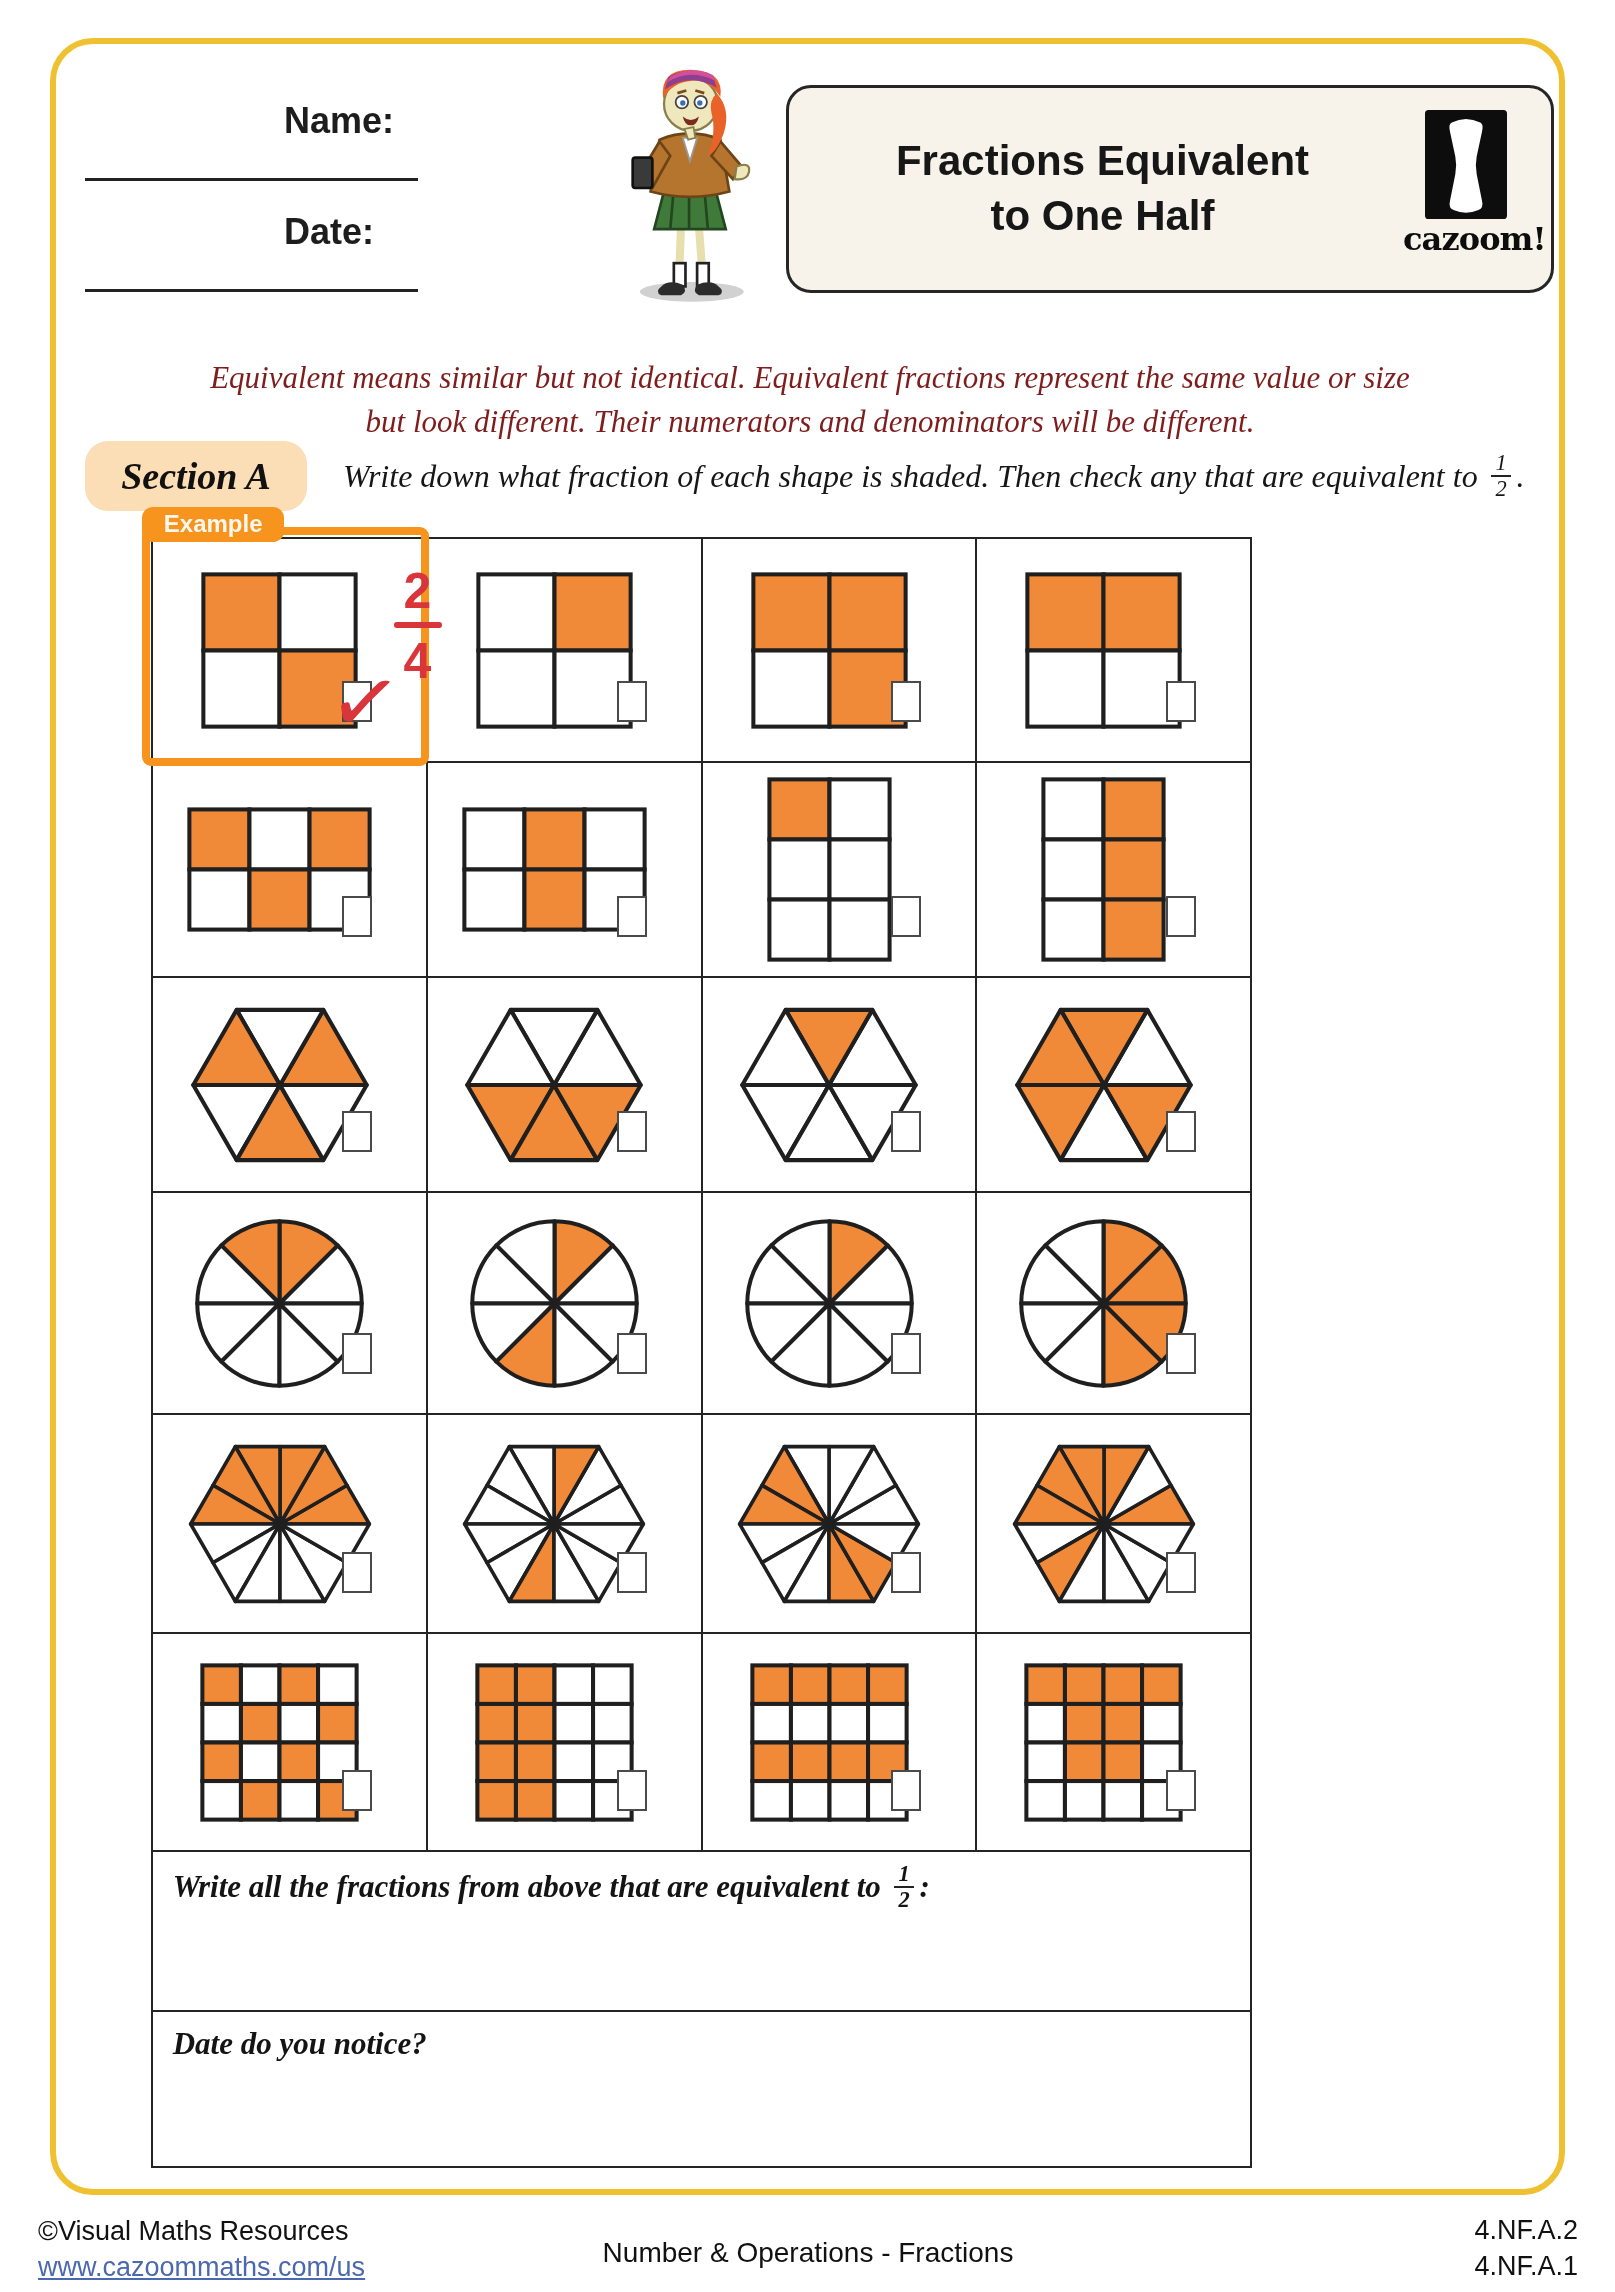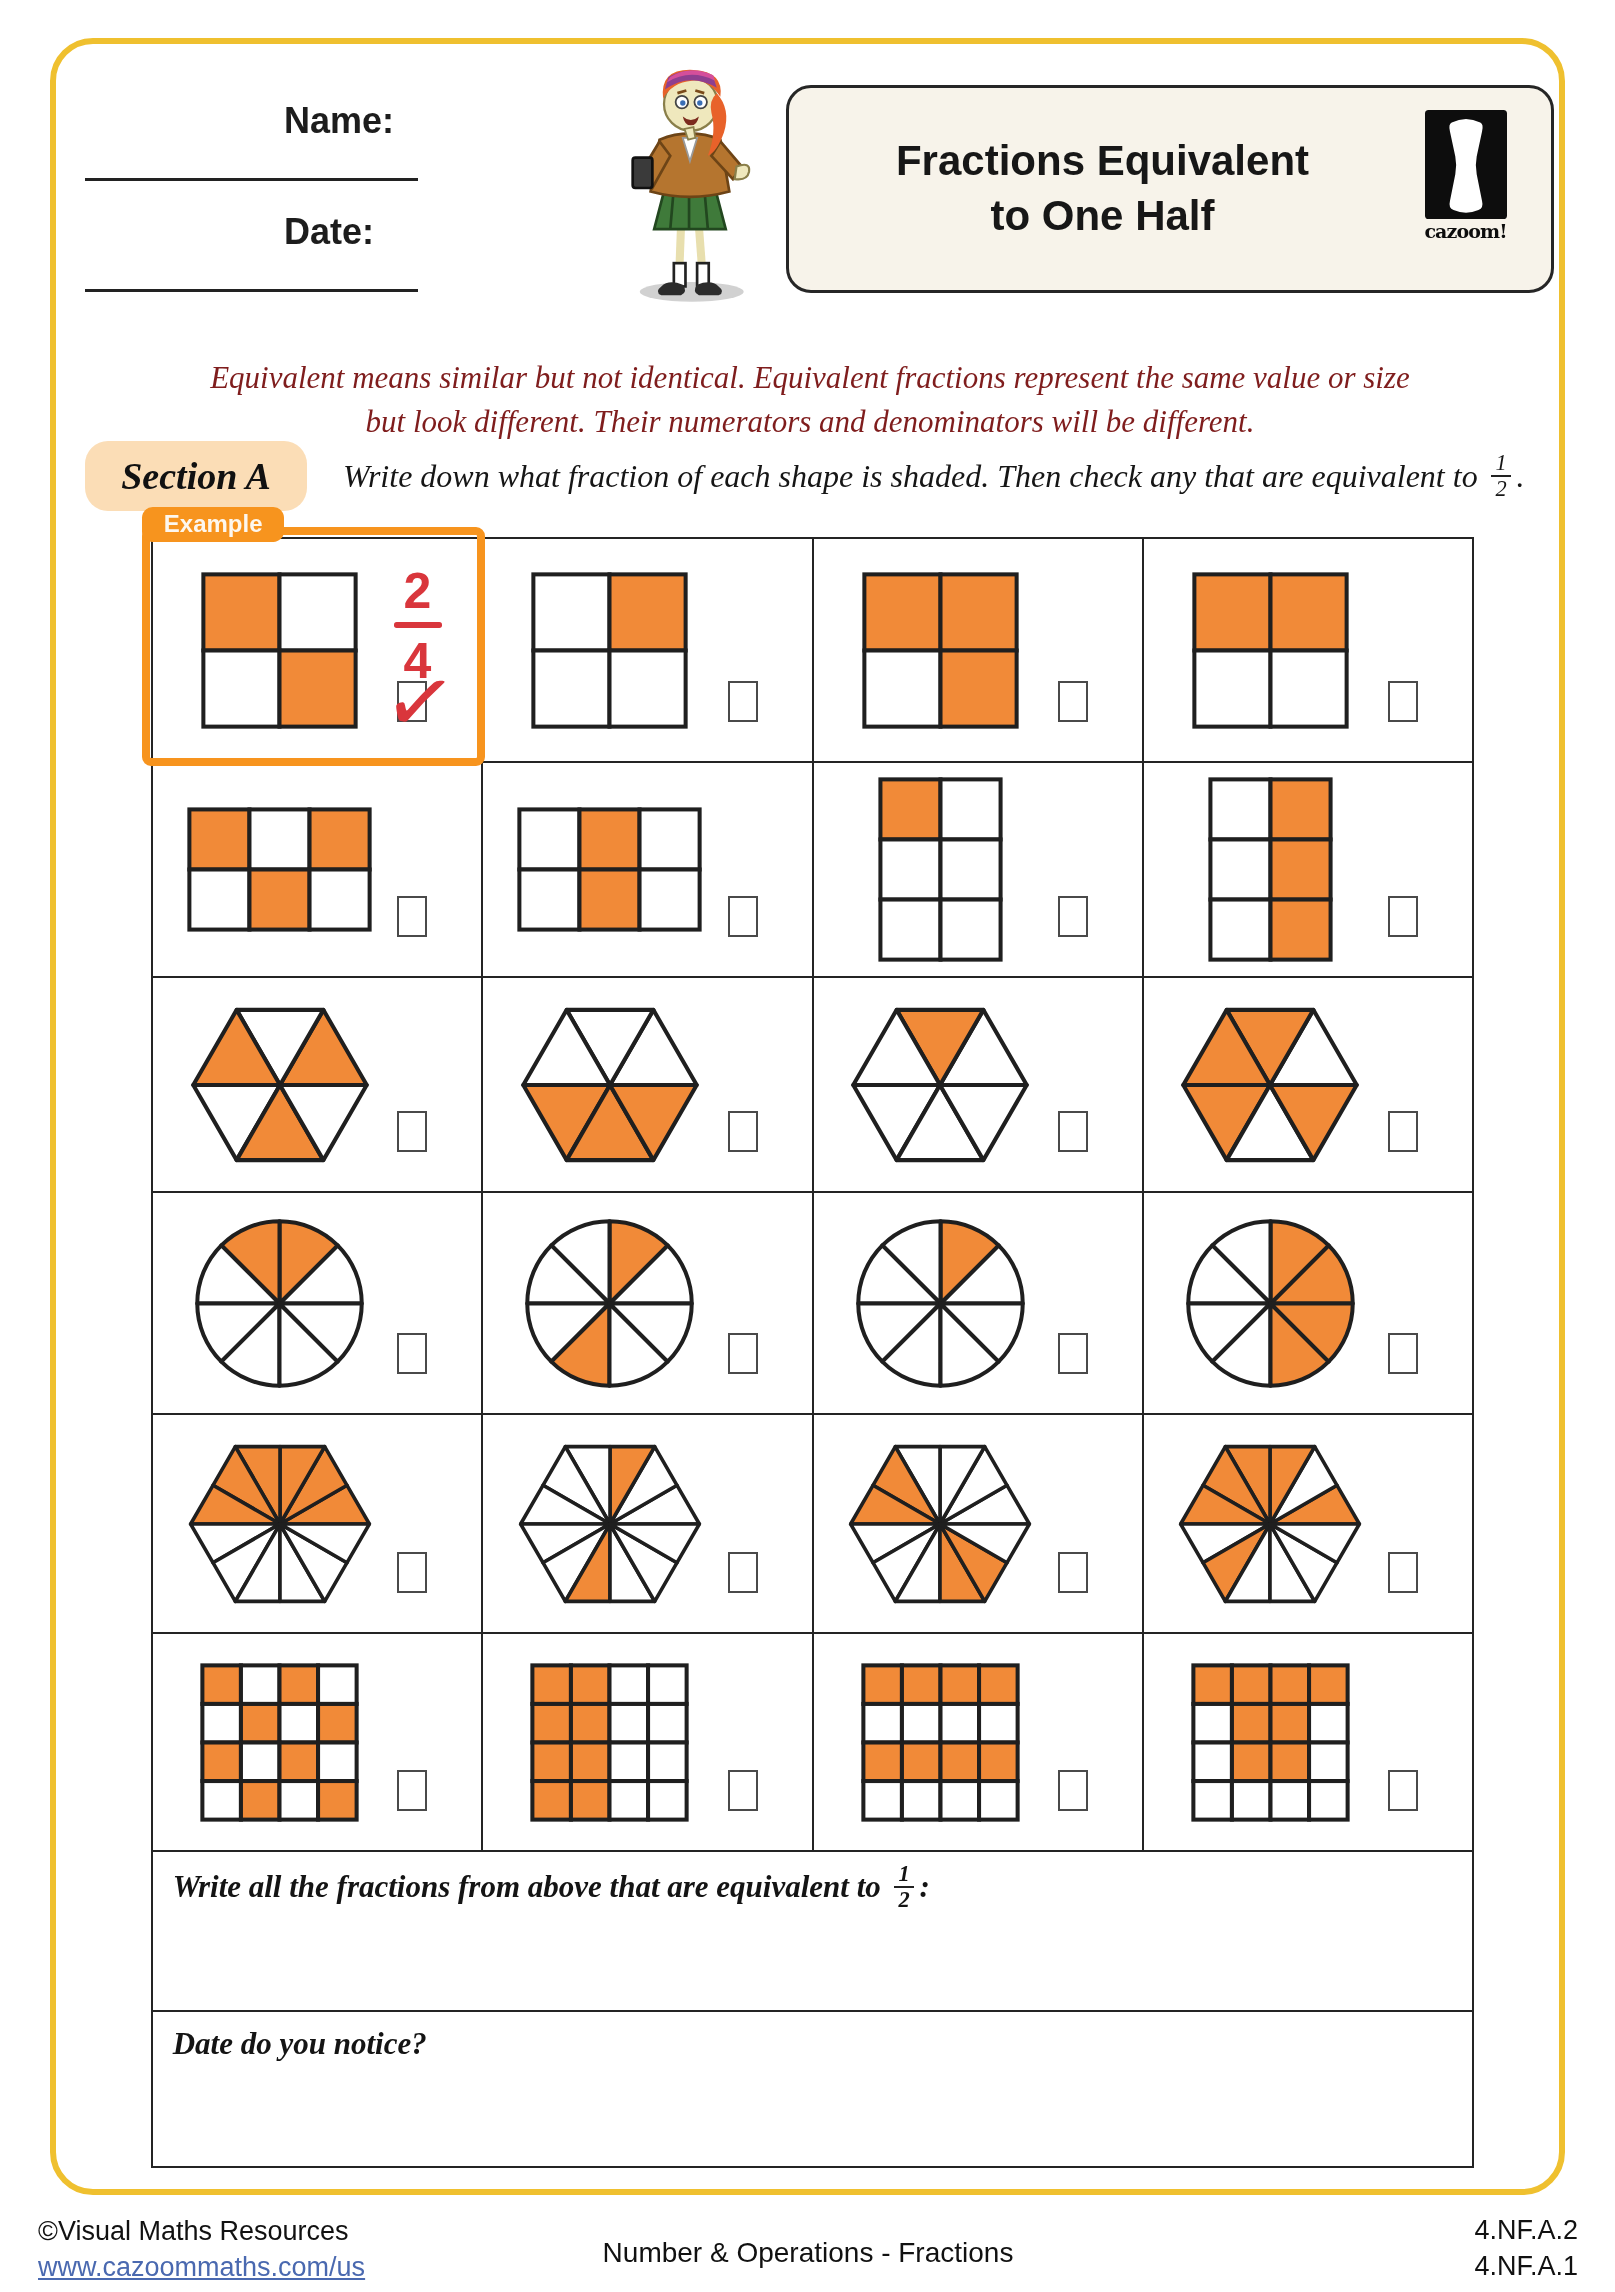--- a/index.html
+++ b/index.html
@@ -17,21 +17,21 @@
   .char-wrap { position: absolute; left: 602px; top: 52px; width: 175px; height: 255px; }
   .titlebox { position: absolute; left: 786px; top: 85px; width: 768px; height: 208px;
               background: #F7F3EA; border: 3.6px solid #262626; border-radius: 25px; padding-left: 24px; }
   .title-text { position: absolute; left: 27px; top: 50%; transform: translateY(-50%);
                 width: 573px; text-align: center; font-size: 42px; font-weight: bold;
                 color: #171717; line-height: 1.3; }
   .logo { position: absolute; right: 23px; top: 21.5px; width: 125px; text-align: center; }
   .logo-mark { width: 82px; height: 109px; margin: 0 auto; background: #0d0d0d;
                border-radius: 3.6px; position: relative; }
   .logo-mark svg { position: absolute; left: 0; top: 0; }
-  .logo-word { font-family: "DejaVu Serif", serif; font-weight: bold; font-size: 19px;
+  .logo-word { font-family: "DejaVu Serif", serif; font-weight: bold; font-size: 32px;
                color: #0d0d0d; margin-top: 1.8px; letter-spacing: -0.9px; }
 
   
   .intro { position: absolute; left: 107px; top: 356px; width: 1406px; text-align: center;
            font-family: "Liberation Serif", serif; font-style: italic; font-size: 31px;
            color: #7f1d1d; line-height: 1.42; }
   .section-row { position: absolute; left: 85px; top: 441px; width: 1451px; height: 81px; }
   .section-badge { position: absolute; left: 0; top: 0; width: 222px; height: 70px;
                    background: #FBDDB6; border-radius: 23px; display: flex;
                    align-items: center; justify-content: center;
@@ -39,21 +39,21 @@
                    font-weight: bold; font-size: 38px; color: #111; }
   .section-instr { position: absolute; left: 258px; top: 14.3px; width: 1191px;
                    font-family: "Liberation Serif", serif; font-style: italic;
                    font-size: 32px; color: #161616; }
   .sfrac { display: inline-block; vertical-align: middle; text-align: center;
            line-height: 1.0; font-size: 22.4px; margin: 0 5.4px; position: relative; top: -3.6px; }
   .sfrac .n { display: block; border-bottom: 2.7px solid #222; padding: 0 4.5px 0.9px; }
   .sfrac .d { display: block; padding-top: 0.9px; }
 
   
-  .gridtable { position: absolute; left: 151px; top: 537px; width: 1323px;
+  .gridtable { position: absolute; left: 151px; top: 537px; width: 1101px;
                display: grid; grid-template-columns: repeat(4, 1fr);
                grid-template-rows: 224px 215px 215px 222px 219px 218px 160px 156px;
                border: 1.8px solid #242424; background: #fff; }
   .cell { position: relative; border: 1.8px solid #242424; background: #fff; }
   .shape-zone { position: absolute; left: 12.5px; top: 0; bottom: 0; width: 228px;
                 display: flex; align-items: center; justify-content: center; }
   .checkbox { position: absolute; right: 54px; bottom: 39px; width: 30px; height: 41px;
               border: 2.7px solid #4a4a4a; background: #fff; }
   .wide { grid-column: 1 / -1; padding: 14.3px 19.7px; }
   .q-text { font-family: "Liberation Serif", serif; font-style: italic; font-weight: bold;

